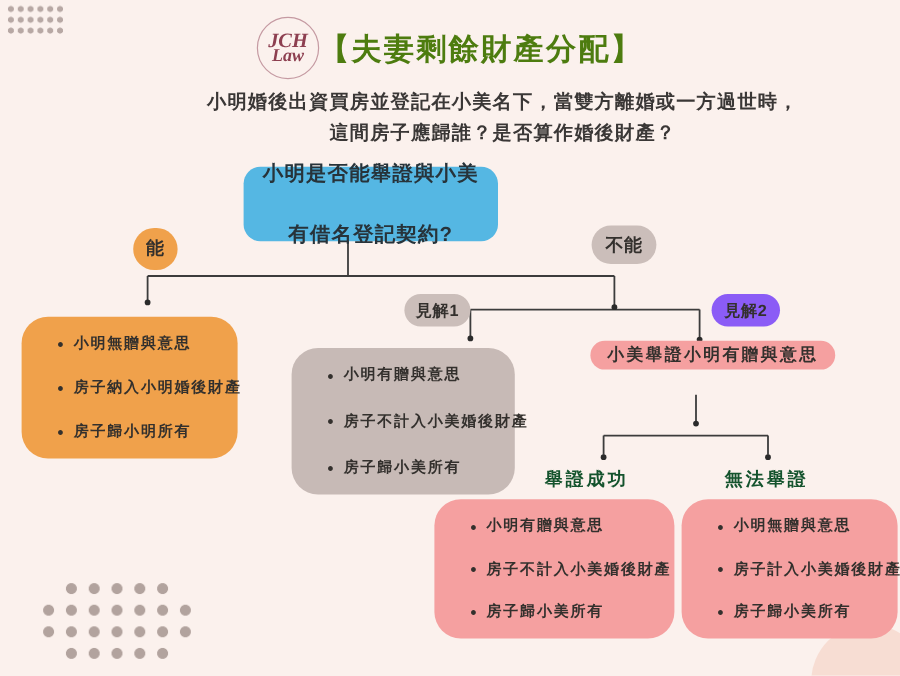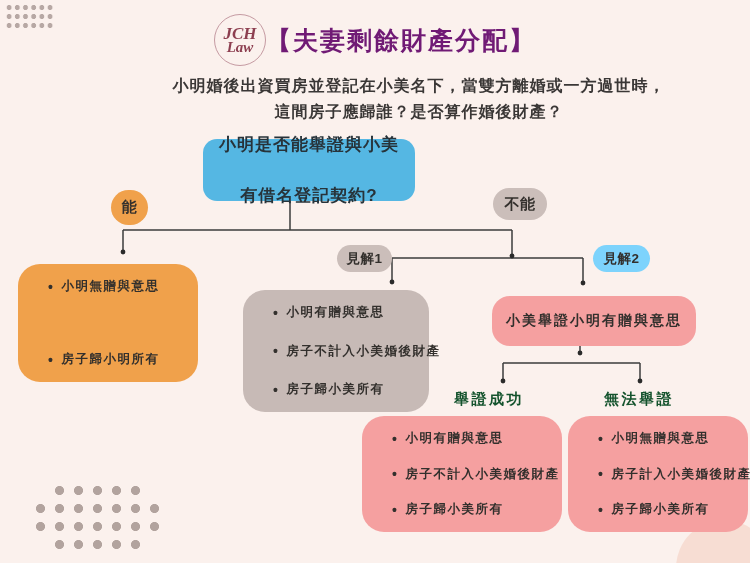--- a/index.html
+++ b/index.html
@@ -35,46 +35,46 @@
   .logo{
     width:52px;height:52px;border-radius:50%;
     border:1.5px solid #c59aa2;color:#8d3f50;
     display:flex;flex-direction:column;align-items:center;justify-content:center;
     font-family:"Liberation Serif","DejaVu Serif",serif;font-style:italic;
     line-height:1;box-sizing:border-box;
   }
   .logo .l1{font-size:17px;font-weight:bold;margin-bottom:-2px;}
   .logo .l2{font-size:15px;font-weight:bold;}
   .title{
-    font-size:25px;font-weight:bold;color:#701a75;letter-spacing:2px;
+    font-size:25px;font-weight:bold;color:#4d7c0f;letter-spacing:2px;
   }
   .subtitle{
     position:absolute;left:0;top:73px;width:100%;text-align:center;
     font-size:16px;font-weight:bold;color:#3a3736;line-height:26px;letter-spacing:1px;padding-left:44px;
   }
   
   .node{position:absolute;box-sizing:border-box;color:#33302d;}
   .root-q{
     left:203px;top:139px;width:212px;height:62px;border-radius:14px;
     background:#55b7e3;display:flex;flex-direction:column;align-items:center;justify-content:center;
     font-size:17px;font-weight:bold;color:#27333a;line-height:26px;letter-spacing:1px;text-align:center;gap:25px;
   }
   .pill{
     position:absolute;display:flex;align-items:center;justify-content:center;
     border-radius:50px;font-size:13.5px;font-weight:bold;color:#33302d;letter-spacing:.5px;
   }
   .pill-yes{left:111px;top:190px;width:37px;height:35px;background:#f0a14b;font-size:15px;}
   .pill-no{left:493px;top:188px;width:54px;height:32px;background:#cbbeba;font-size:15px;}
   .pill-v1{left:337px;top:245px;width:55px;height:27px;background:#cbbeba;}
-  .pill-v2{left:593px;top:245px;width:57px;height:27px;background:#7dd3fc;}
+  .pill-v2{left:593px;top:245px;width:57px;height:27px;background:#8b5cf6;}
   .box{position:absolute;border-radius:22px;}
   .box-orange{left:18px;top:264px;width:180px;height:118px;background:#f0a14b;}
   .box-gray{left:243px;top:290px;width:186px;height:122px;background:#c7bab6;}
   .claim{
-    left:492px;top:296px;width:204px;height:50px;border-radius:18px;background:#f5a0a0;
+    left:492px;top:284px;width:204px;height:24px;border-radius:18px;background:#f5a0a0;
     display:flex;align-items:center;justify-content:center;
     font-size:14px;font-weight:bold;color:#33302d;letter-spacing:2px;
   }
   .box-pink-left{left:362px;top:416px;width:200px;height:116px;background:#f5a0a0;}
   .box-pink-right{left:568px;top:416px;width:180px;height:116px;background:#f5a0a0;}
   .bullets{
     list-style:none;margin:0;height:100%;box-sizing:border-box;
     padding:14px 10px 14px 30px;
     display:flex;flex-direction:column;justify-content:space-between;
   }
@@ -132,20 +132,21 @@
 </div>
 
 <div class="pill pill-yes">能</div>
 <div class="pill pill-no">不能</div>
 <div class="pill pill-v1">見解1</div>
 <div class="pill pill-v2">見解2</div>
 
 <div class="box box-orange">
   <ul class="bullets">
     <li>小明無贈與意思</li>
+    <li>房子納入小明婚後財產</li>
     <li>房子歸小明所有</li>
   </ul>
 </div>
 
 <div class="box box-gray">
   <ul class="bullets">
     <li>小明有贈與意思</li>
     <li>房子不計入小美婚後財產</li>
     <li>房子歸小美所有</li>
   </ul>

